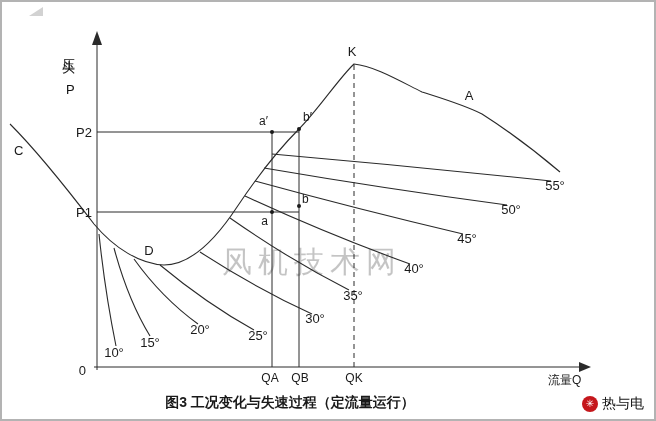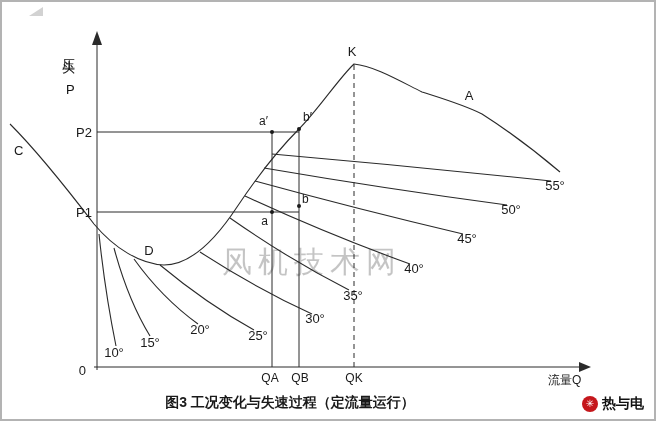--- a/index.html
+++ b/index.html
@@ -24,21 +24,21 @@
   .ysym { position:absolute; left:64px; top:80px; font-size:13px; color:#111; }
   .brand {
     position:absolute; right:10px; bottom:6px;
     display:flex; align-items:center; gap:4px;
   }
   .brand-icon {
     width:16px; height:16px; border-radius:50%;
     background:#c5171c; color:#fff; font-size:10px; line-height:16px;
     display:flex; align-items:center; justify-content:center;
   }
-  .brand-name { font-weight:bold; font-size:14px; color:#111; }
+  .brand-name { font-weight:normal; font-size:14px; color:#111; }
 </style>
 </head>
 <body>
 
 <div class="frame">
 
   <svg width="656" height="421" viewBox="0 0 656 421">
 
     <text x="310" y="270" text-anchor="middle" font-size="30" letter-spacing="6" fill="#8d949b" opacity="0.25">风机技术网</text>
 

